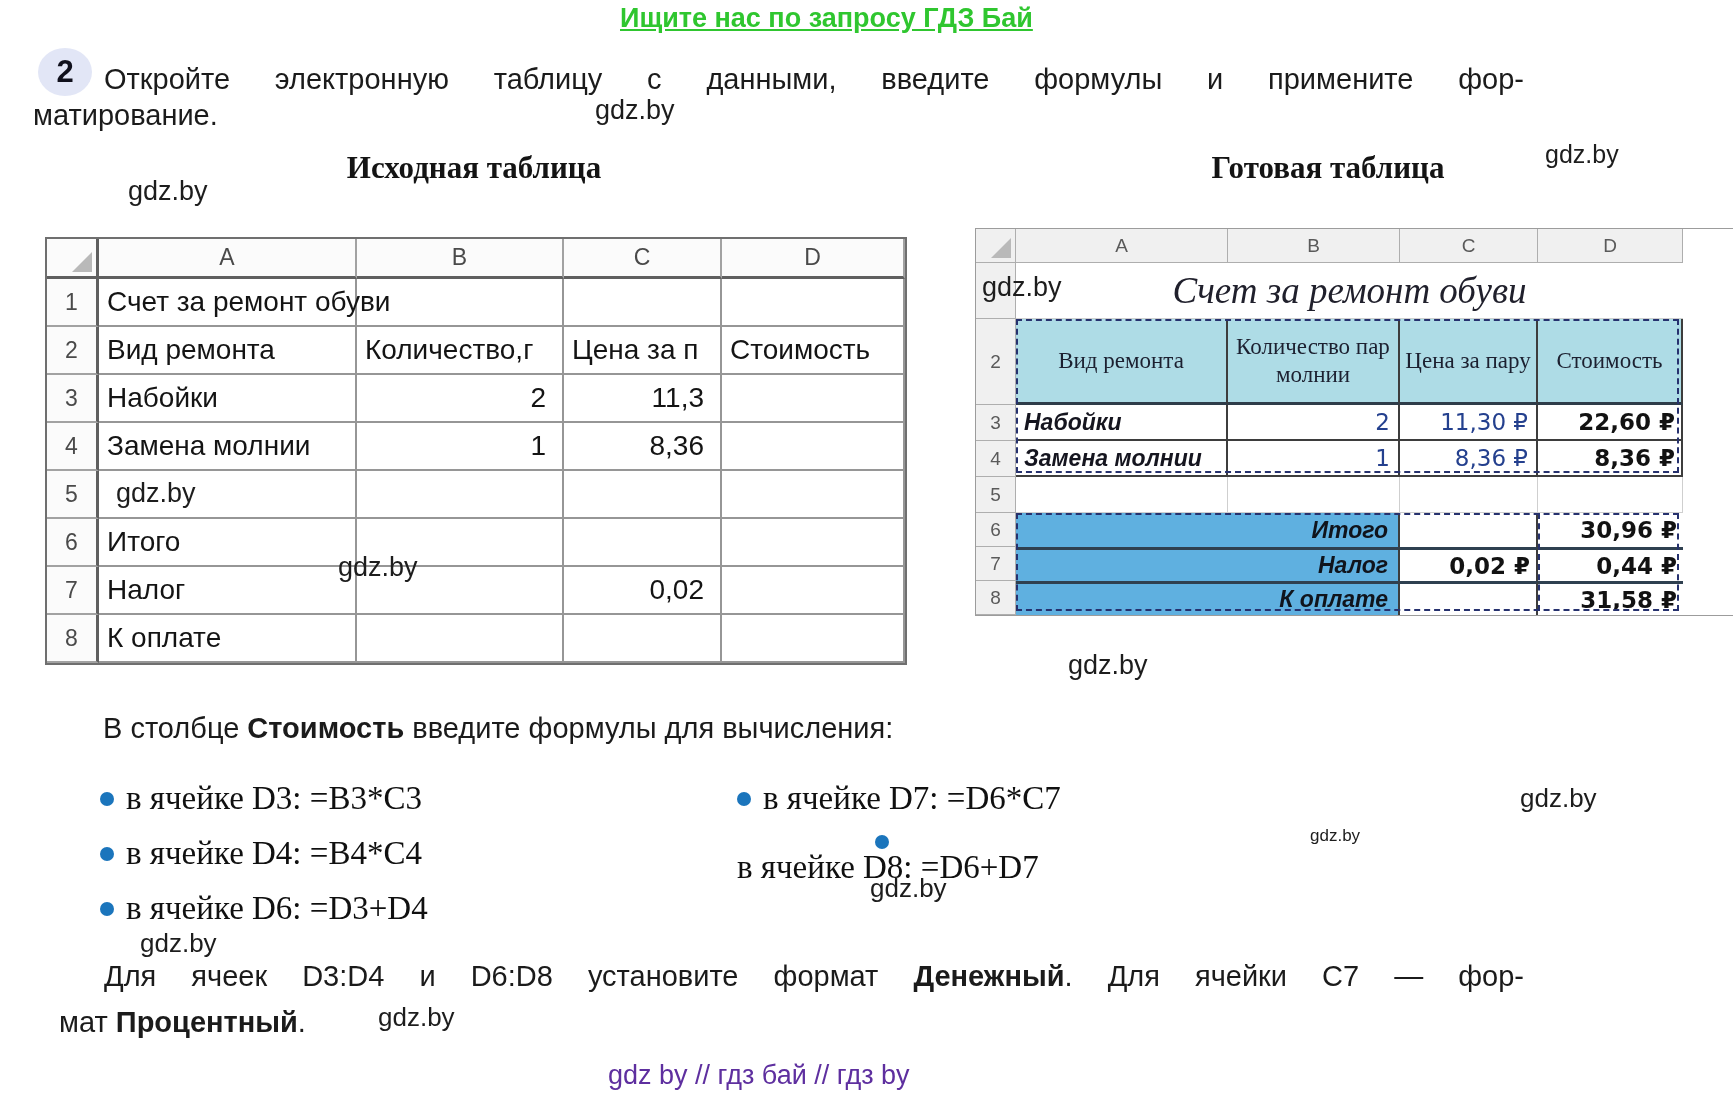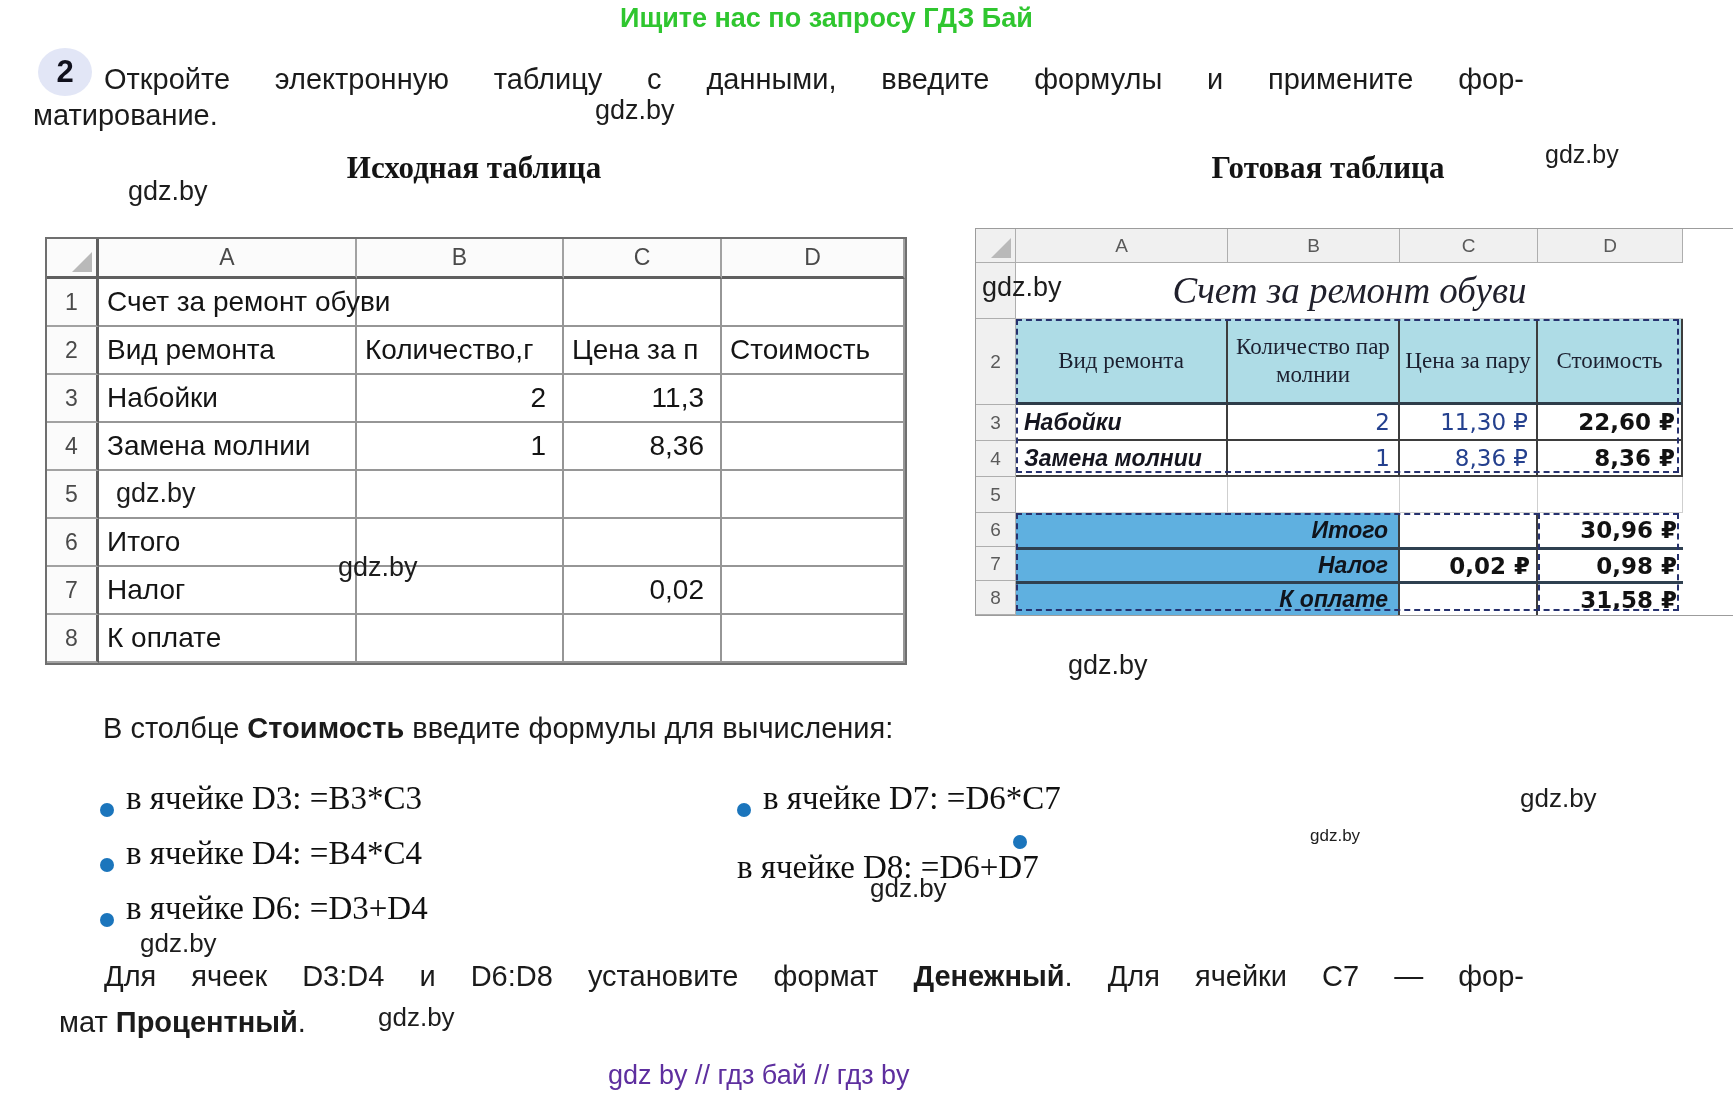--- a/index.html
+++ b/index.html
@@ -1,20 +1,20 @@
 <!DOCTYPE html>
 <html><head>
 <meta charset="utf-8">
 <style>
   html,body{margin:0;padding:0;background:#ffffff;}
   #canvas{position:relative;width:1733px;height:1101px;background:#ffffff;overflow:hidden;
           font-family:"Liberation Sans",sans-serif;color:#161616;}
   .abs{position:absolute;}
   
-  .promo{font-size:27px;font-weight:600;color:#2fc62f;white-space:nowrap;}
+  .promo{font-size:27px;font-weight:600;color:#2fc62f;white-space:nowrap;text-decoration:underline;}
   
   .badge{width:54px;height:48px;border-radius:50%;background:#e2e6f6;display:flex;
          align-items:center;justify-content:center;font-weight:bold;font-size:31px;color:#10101c;}
   .taskline{font-size:29px;color:#1b1b1b;white-space:nowrap;}
   .just{white-space:normal;text-align:justify;text-align-last:justify;}
   .b{font-weight:bold;}
   
   .ttl{font-family:"Liberation Serif",serif;font-size:31px;font-weight:600;color:#141414;
        transform:translateX(-50%);white-space:nowrap;}
   
@@ -57,21 +57,21 @@
   .ecell{background:#fff;border-right:1px solid #cfcfcf;border-bottom:1px solid #cfcfcf;}
   .band{background:#5fb0e0;grid-column:2/4;display:flex;align-items:center;justify-content:flex-end;
       font-weight:bold;font-style:italic;font-size:23px;color:#10141c;padding-right:10px;
       border-right:2px solid #3d3d3d;}
   .tcell{background:#fff;display:flex;align-items:center;font-size:23px;}
   .sep{border-top:3px solid #2f4050;}
   .dash{position:absolute;border:2px dashed #26316e;pointer-events:none;z-index:5;}
   .dashv{position:absolute;border-left:2px dashed #26316e;pointer-events:none;z-index:5;}
   
   .para{font-size:29px;color:#1b1b1b;white-space:nowrap;}
-  .bullet{display:flex;align-items:flex-end;white-space:nowrap;}
+  .bullet{display:flex;align-items:center;white-space:nowrap;}
   .dot{width:14px;height:14px;border-radius:50%;background:#1b75bc;margin-right:12px;flex:0 0 auto;}
   .btext{font-family:"Liberation Serif",serif;font-size:33px;color:#101010;}
   .footer{font-size:27px;color:#5e2f9f;white-space:nowrap;}
 </style>
 </head>
 <body>
 
 <div id="canvas">
 
   <div class="abs promo" style="left:620px;top:3px;">Ищите нас по запросу ГДЗ Бай</div>
@@ -181,21 +181,21 @@
     <div class="ecell"></div>
 
     <div class="rh">6</div>
     <div class="band">Итого</div>
     <div class="tcell" style="border-right:2px solid #3d3d3d;"></div>
     <div class="tcell money">30,96 ₽</div>
 
     <div class="rh">7</div>
     <div class="band sep">Налог</div>
     <div class="tcell money sep" style="border-right:2px solid #3d3d3d;">0,02 ₽</div>
-    <div class="tcell money sep">0,98 ₽</div>
+    <div class="tcell money sep">0,44 ₽</div>
 
     <div class="rh">8</div>
     <div class="band sep">К оплате</div>
     <div class="tcell sep" style="border-right:2px solid #3d3d3d;"></div>
     <div class="tcell money sep">31,58 ₽</div>
 
     <div class="dash" style="left:40px;top:90px;width:663px;height:154px;"></div>
     <div class="dash" style="left:40px;top:284px;width:663px;height:98px;"></div>
     <div class="dashv" style="left:562px;top:284px;height:98px;"></div>
   </div>

